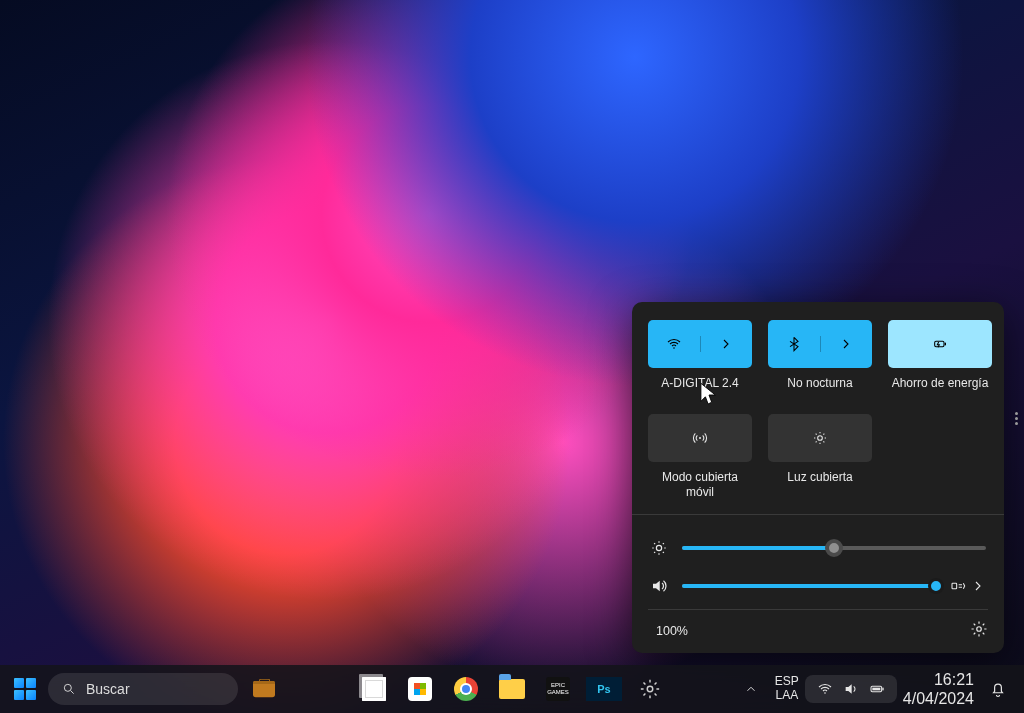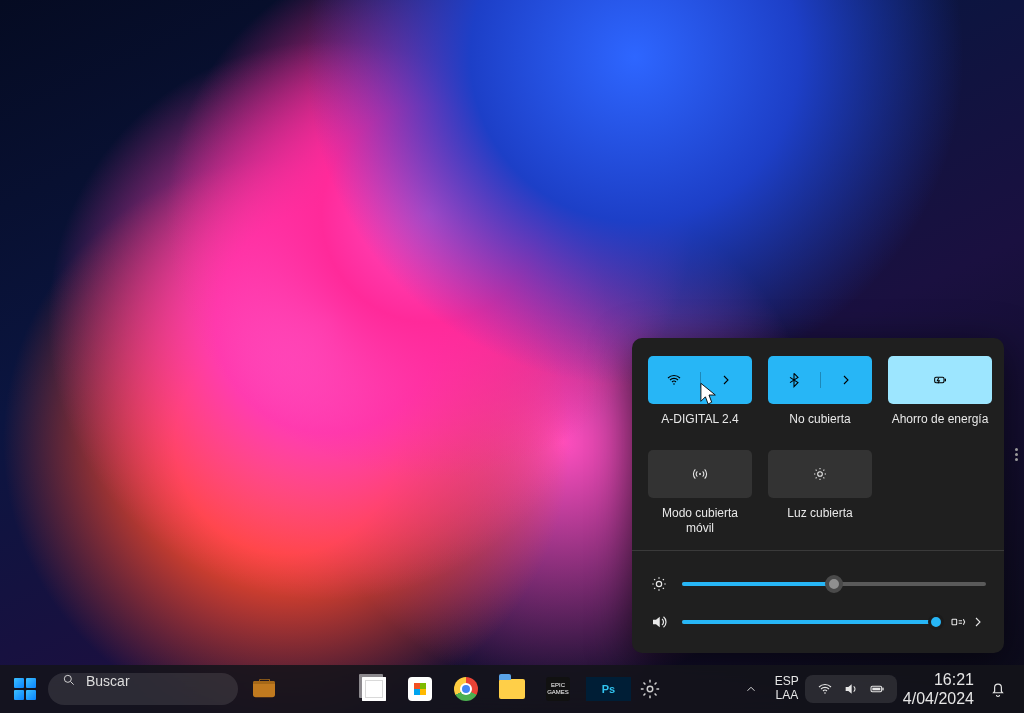--- a/index.html
+++ b/index.html
@@ -35,21 +35,21 @@
   .start-btn {
     width: 34px; height: 34px; border-radius: 6px;
     display: grid; place-items: center; cursor: pointer;
   }
   .winlogo { width: 22px; height: 22px; display:grid; grid-template-columns:1fr 1fr; grid-template-rows:1fr 1fr; gap:2px; }
   .winlogo div { background: linear-gradient(135deg,#3cc0ff,#0a84ff); border-radius: 1px; }
 
   .search-pill {
     width: 190px; height: 32px; border-radius: 18px;
     background: rgba(255,255,255,0.10);
-    display: flex; align-items: flex-start; gap: 10px; padding: 0 14px;
+    display: flex; align-items: center; gap: 10px; padding: 0 14px;
     color: #ddd; cursor: text;
   }
   .search-icon { width:14px; height:14px; }
   .search-label { font-size: 14px; color:#ddd; }
 
   .tb-icon {
     width: 36px; height: 36px; border-radius: 6px;
     display: grid; place-items: center; cursor: pointer;
   }
   .app-briefcase { width:40px; height:30px; background:#c17a1f; border-radius:3px 3px 5px 5px; border-top:6px solid #a56818; position:relative;}
@@ -57,21 +57,21 @@
   .mini-briefcase { transform:scale(0.55); transform-origin:center; }
   .app-task { width:24px;height:24px;background:#fff;border-radius:1px;box-shadow:inset 0 0 0 3px #fff,inset 0 0 0 4px rgba(0,0,0,0.15), -3px -3px 0 0 rgba(255,255,255,0.5);}
   .app-store { width:24px;height:24px;background:#fff;border-radius:4px;position:relative;}
   .app-store::after{content:"";position:absolute;inset:6px;display:grid;grid-template-columns:1fr 1fr;grid-template-rows:1fr 1fr;gap:1px;background:linear-gradient(#f25022,#f25022) 0 0/50% 50% no-repeat,linear-gradient(#7fba00,#7fba00) 100% 0/50% 50% no-repeat,linear-gradient(#00a4ef,#00a4ef) 0 100%/50% 50% no-repeat,linear-gradient(#ffb900,#ffb900) 100% 100%/50% 50% no-repeat;}
   .app-chrome { width:24px;height:24px;border-radius:50%;background:conic-gradient(#ea4335 0 120deg,#4caf50 120deg 240deg,#ffcd40 240deg 360deg);position:relative;}
   .app-chrome::after{content:"";position:absolute;inset:6px;border-radius:50%;background:#fff;}
   .app-chrome::before{content:"";position:absolute;inset:8px;border-radius:50%;background:#4285f4;z-index:2;}
   .app-explorer { width:26px;height:20px;background:#ffcf48;border-radius:2px;position:relative;}
   .app-explorer::before{content:"";position:absolute;top:-5px;left:0;width:12px;height:6px;background:#5aa3e8;border-radius:2px 2px 0 0;}
   .app-epic { width:24px;height:24px;background:#111;color:#fff;font-size:6px;line-height:1.1;text-align:center;display:grid;place-items:center;border-radius:3px;}
-  .app-ps { width:45px;height:24px;background:#001e36;color:#31c5f0;font-size:11px;font-weight:700;display:grid;place-items:center;border-radius:0;}
+  .app-ps { width:36px;height:24px;background:#001e36;color:#31c5f0;font-size:11px;font-weight:700;display:grid;place-items:center;border-radius:0;}
   .app-settings svg { width:22px; height:22px; }
 
   .chev-up svg { width:14px; height:14px; }
   .lang { line-height:1.15; text-align:center; font-size:12px; }
   .systray-hi {
     display:flex; align-items:center; gap:10px;
     background: rgba(255,255,255,0.10);
     padding: 6px 12px; border-radius: 8px;
     cursor:pointer;
   }
@@ -172,21 +172,21 @@
           <svg viewBox="0 0 24 24">
               <path d="M12 2v20l6-6-12-8m0 8l12-8-6-6"></path>
             </svg>
         </div>
         <div class="half">
           <svg viewBox="0 0 24 24">
               <path d="M9 6l6 6-6 6"></path>
             </svg>
         </div>
       </div>
-      <div class="tile-label">No cubierta</div>
+      <div class="tile-label">No nocturna</div>
     </div>
 
 
     <div class="tile-wrap">
       <div class="tile light">
         <svg viewBox="0 0 24 24">
             <rect x="4" y="8" width="14" height="8" rx="2"></rect>
             <rect x="19" y="10" width="2" height="4" class="fill-cur"></rect>
             <path d="M10 9l-2 4h3l-2 4"></path>
           </svg>
@@ -252,20 +252,36 @@
       <svg viewBox="0 0 24 24">
           <rect x="3" y="8" width="7" height="8" rx="1"></rect>
           <path d="M13 10h5M13 14h5M20 8l2 4-2 4"></path>
         </svg>
       <svg class="chev-right" viewBox="0 0 24 24">
           <path d="M9 6l6 6-6 6"></path>
         </svg>
     </div>
   </div>
 
+  <div class="flyout-footer">
+    <div class="batt-status">
+      <svg viewBox="0 0 24 24">
+          <rect x="3" y="8" width="16" height="8" rx="2"></rect>
+          <rect x="20" y="10" width="2" height="4" class="fill-cur"></rect>
+          <rect x="5" y="10" width="12" height="4" class="fill-cur"></rect>
+        </svg>
+      <span>100%</span>
+    </div>
+    <div class="gear">
+      <svg viewBox="0 0 24 24">
+          <circle cx="12" cy="12" r="3"></circle>
+          <path d="M12 2v3M12 19v3M2 12h3M19 12h3M4.9 4.9l2.1 2.1M17 17l2.1 2.1M4.9 19.1l2.1-2.1M17 7l2.1-2.1"></path>
+        </svg>
+    </div>
+  </div>
 </div>
 
 <svg class="cursor-overlay" viewBox="0 0 20 28">
   <path d="M1 1l0 20 5-5 3 8 4-2-3-8 7 0z" fill="#fff" stroke="#000" stroke-width="1"></path>
 </svg>
 
 <div class="taskbar">
   <div class="tb-left">
     <div class="start-btn">
       <div class="winlogo">

